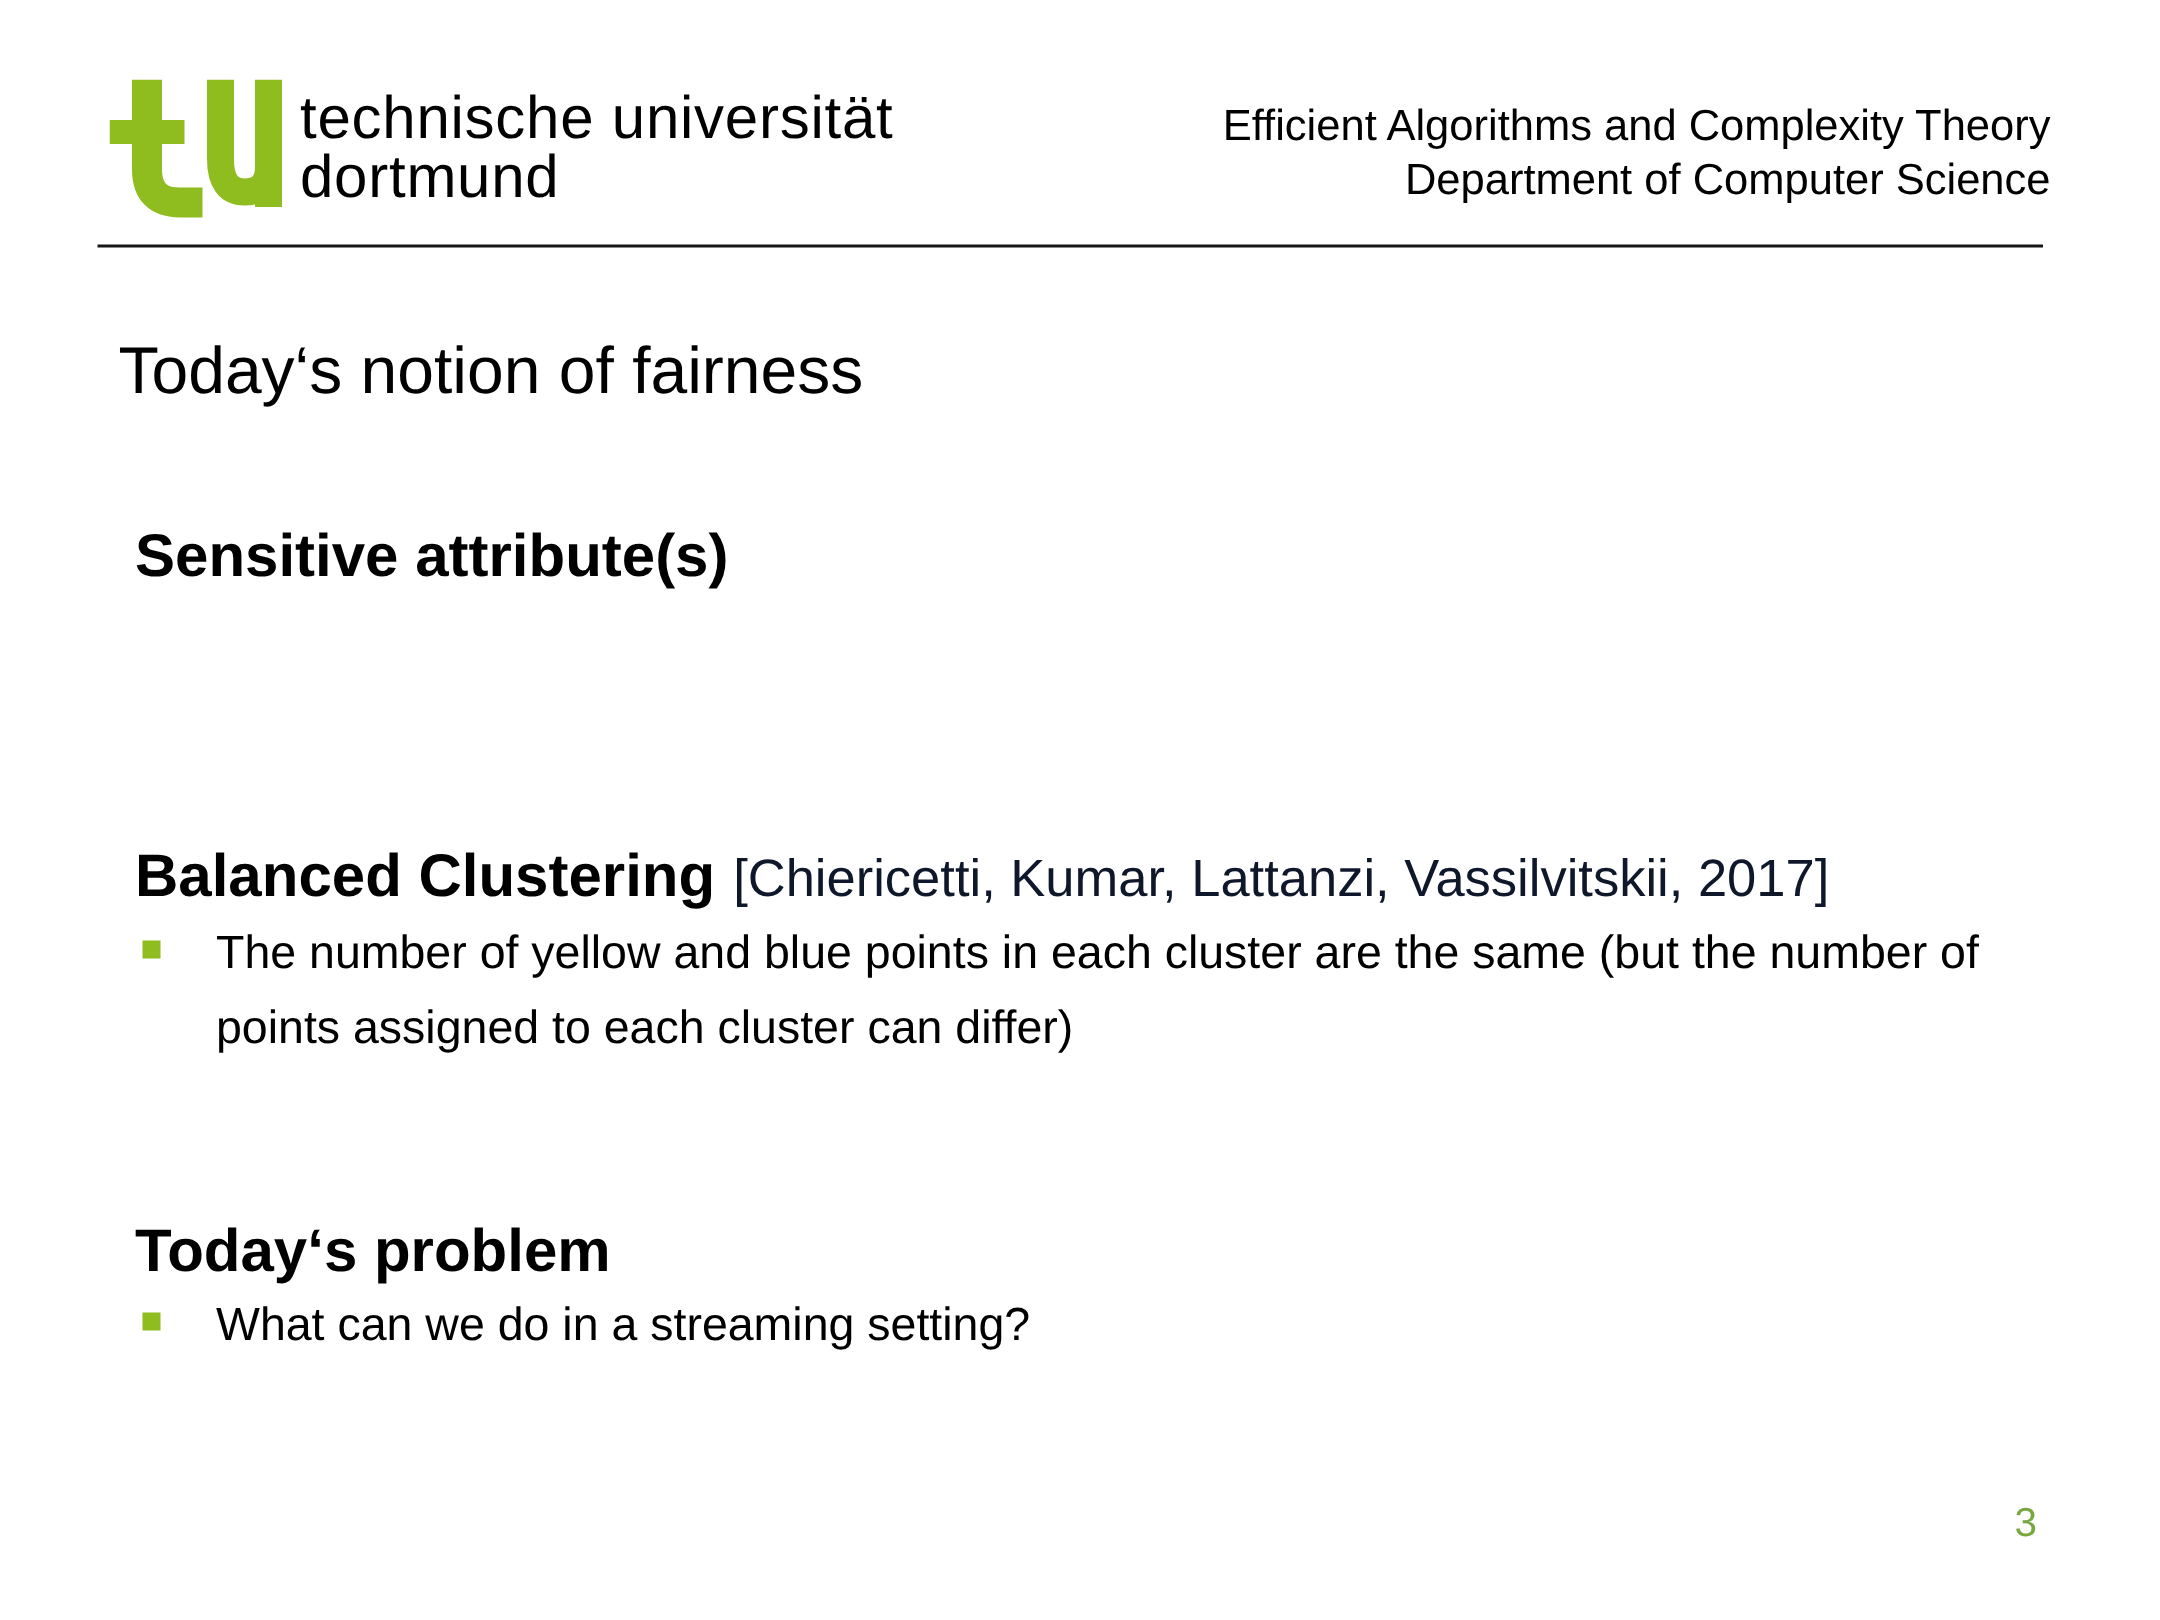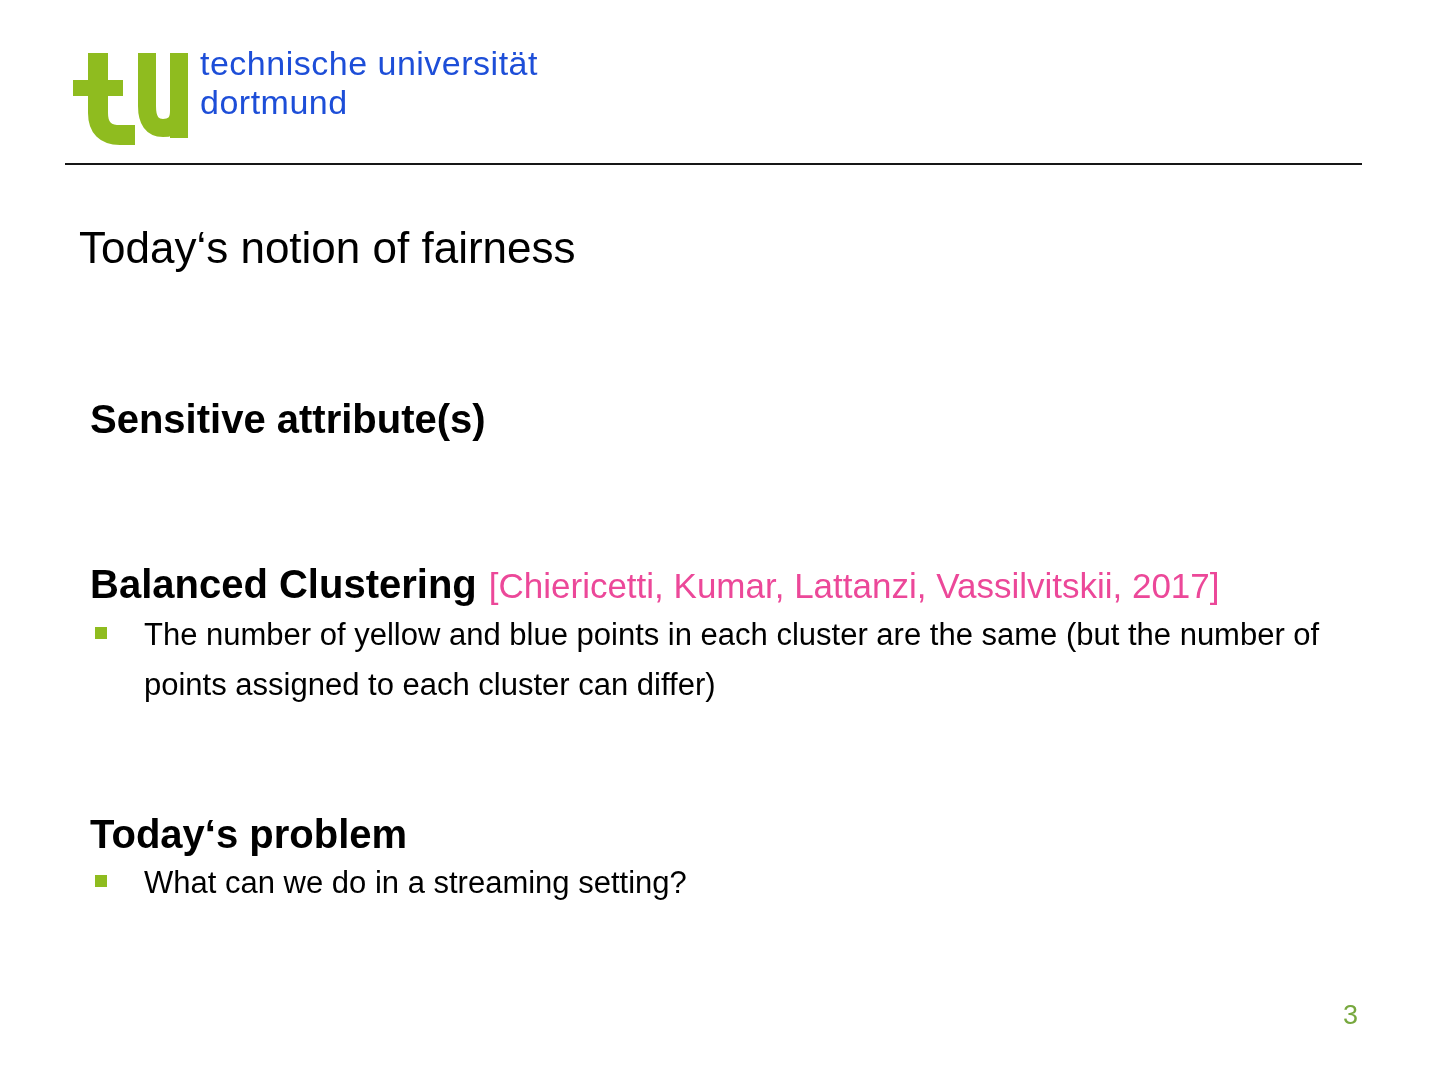--- a/index.html
+++ b/index.html
@@ -17,25 +17,25 @@
   .logo-mark {
     position: absolute;
     left: 73px;
     top: 53px;
     width: 115px;
     height: 95px;
   }
   .logo-wordmark {
     position: absolute;
     left: 200px;
-    top: 44px;
-    font-size: 34px;
+    top: 60px;
+    font-size: 40px;
     line-height: 39px;
     letter-spacing: 0.5px;
-    color: #1d4ed8;
+    color: #000000;
   }
   .header-right {
     position: absolute;
     right: 73px;
     top: 66px;
     text-align: right;
     font-size: 29px;
     line-height: 36px;
     color: #000000;
   }
@@ -67,21 +67,21 @@
     left: 90px;
     margin: 0;
     font-size: 40px;
     font-weight: bold;
     line-height: 1;
     white-space: nowrap;
   }
   .sec-heading .citation {
     font-size: 35px;
     font-weight: normal;
-    color: #ec4899;
+    color: #0f172a;
     margin-left: 12px;
   }
   .bullet-list {
     position: absolute;
     left: 90px;
     margin: 0;
     padding: 0;
     list-style: none;
     width: 1250px;
     font-size: 31px;
@@ -94,21 +94,21 @@
   .bullet-list li::before {
     content: "";
     position: absolute;
     left: 5px;
     top: 17px;
     width: 12px;
     height: 12px;
     background: #8fbc1f;
   }
 
-  #h-sec0 { top: 351px; margin-top: 48px; }
+  #h-sec0 { top: 351px; }
   #ul-sec0 { top: 396px; }
   #h-sec1 { top: 564px; }
   #ul-sec1 { top: 610px; }
   #h-sec2 { top: 814px; }
   #ul-sec2 { top: 858px; }
 
   
   .page-number {
     position: absolute;
     left: 1343px;
@@ -132,20 +132,24 @@
     <path d="M74 0 V53 Q74 75 90 75 Q106 75 106 58" fill="none" stroke="#8fbc1f" stroke-width="18"></path>
 
     <path d="M106 0 V85" fill="none" stroke="#8fbc1f" stroke-width="18"></path>
   </svg>
 
   <div class="logo-wordmark">
     <div>technische universität</div>
     <div>dortmund</div>
   </div>
 
+  <div class="header-right">
+    <div>Efficient Algorithms and Complexity Theory</div>
+    <div>Department of Computer Science</div>
+  </div>
 
   <div class="rule"></div>
 
   <h1 class="title">Today‘s notion of fairness</h1>
 
   <h2 class="sec-heading" id="h-sec0"><span>Sensitive attribute(s)</span><span class="citation"></span></h2>
   <ul class="bullet-list" id="ul-sec0">
   </ul>
 
   <h2 class="sec-heading" id="h-sec1"><span>Balanced Clustering</span><span class="citation">[Chiericetti, Kumar, Lattanzi, Vassilvitskii, 2017]</span></h2>

